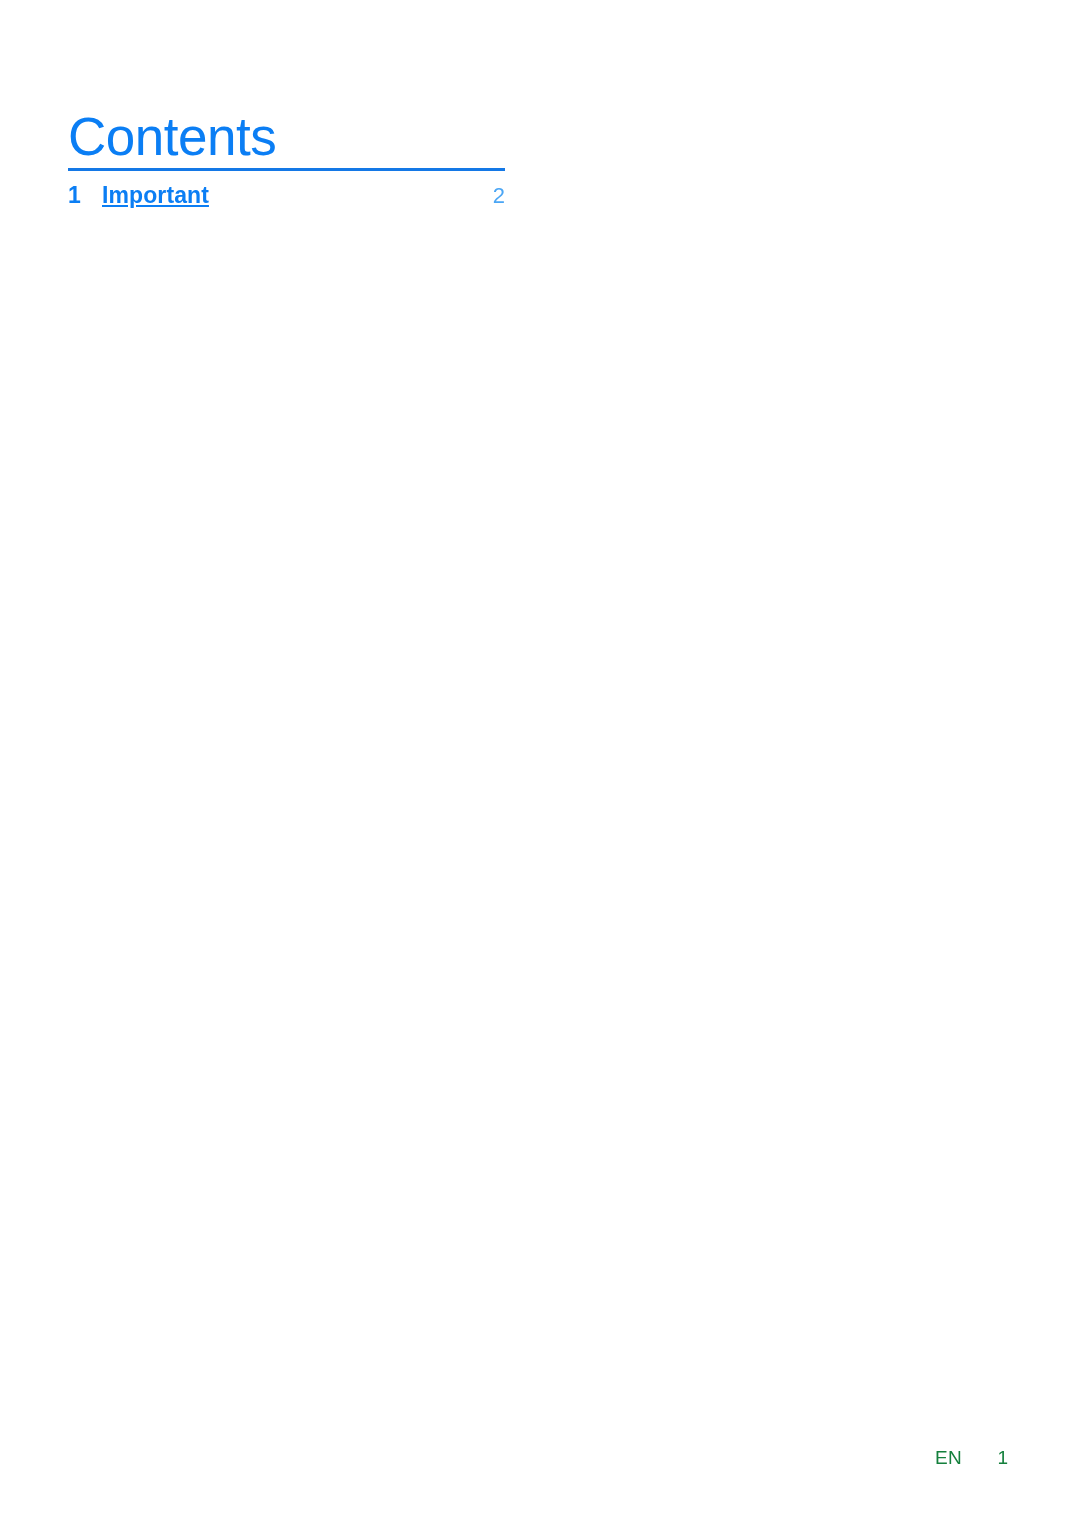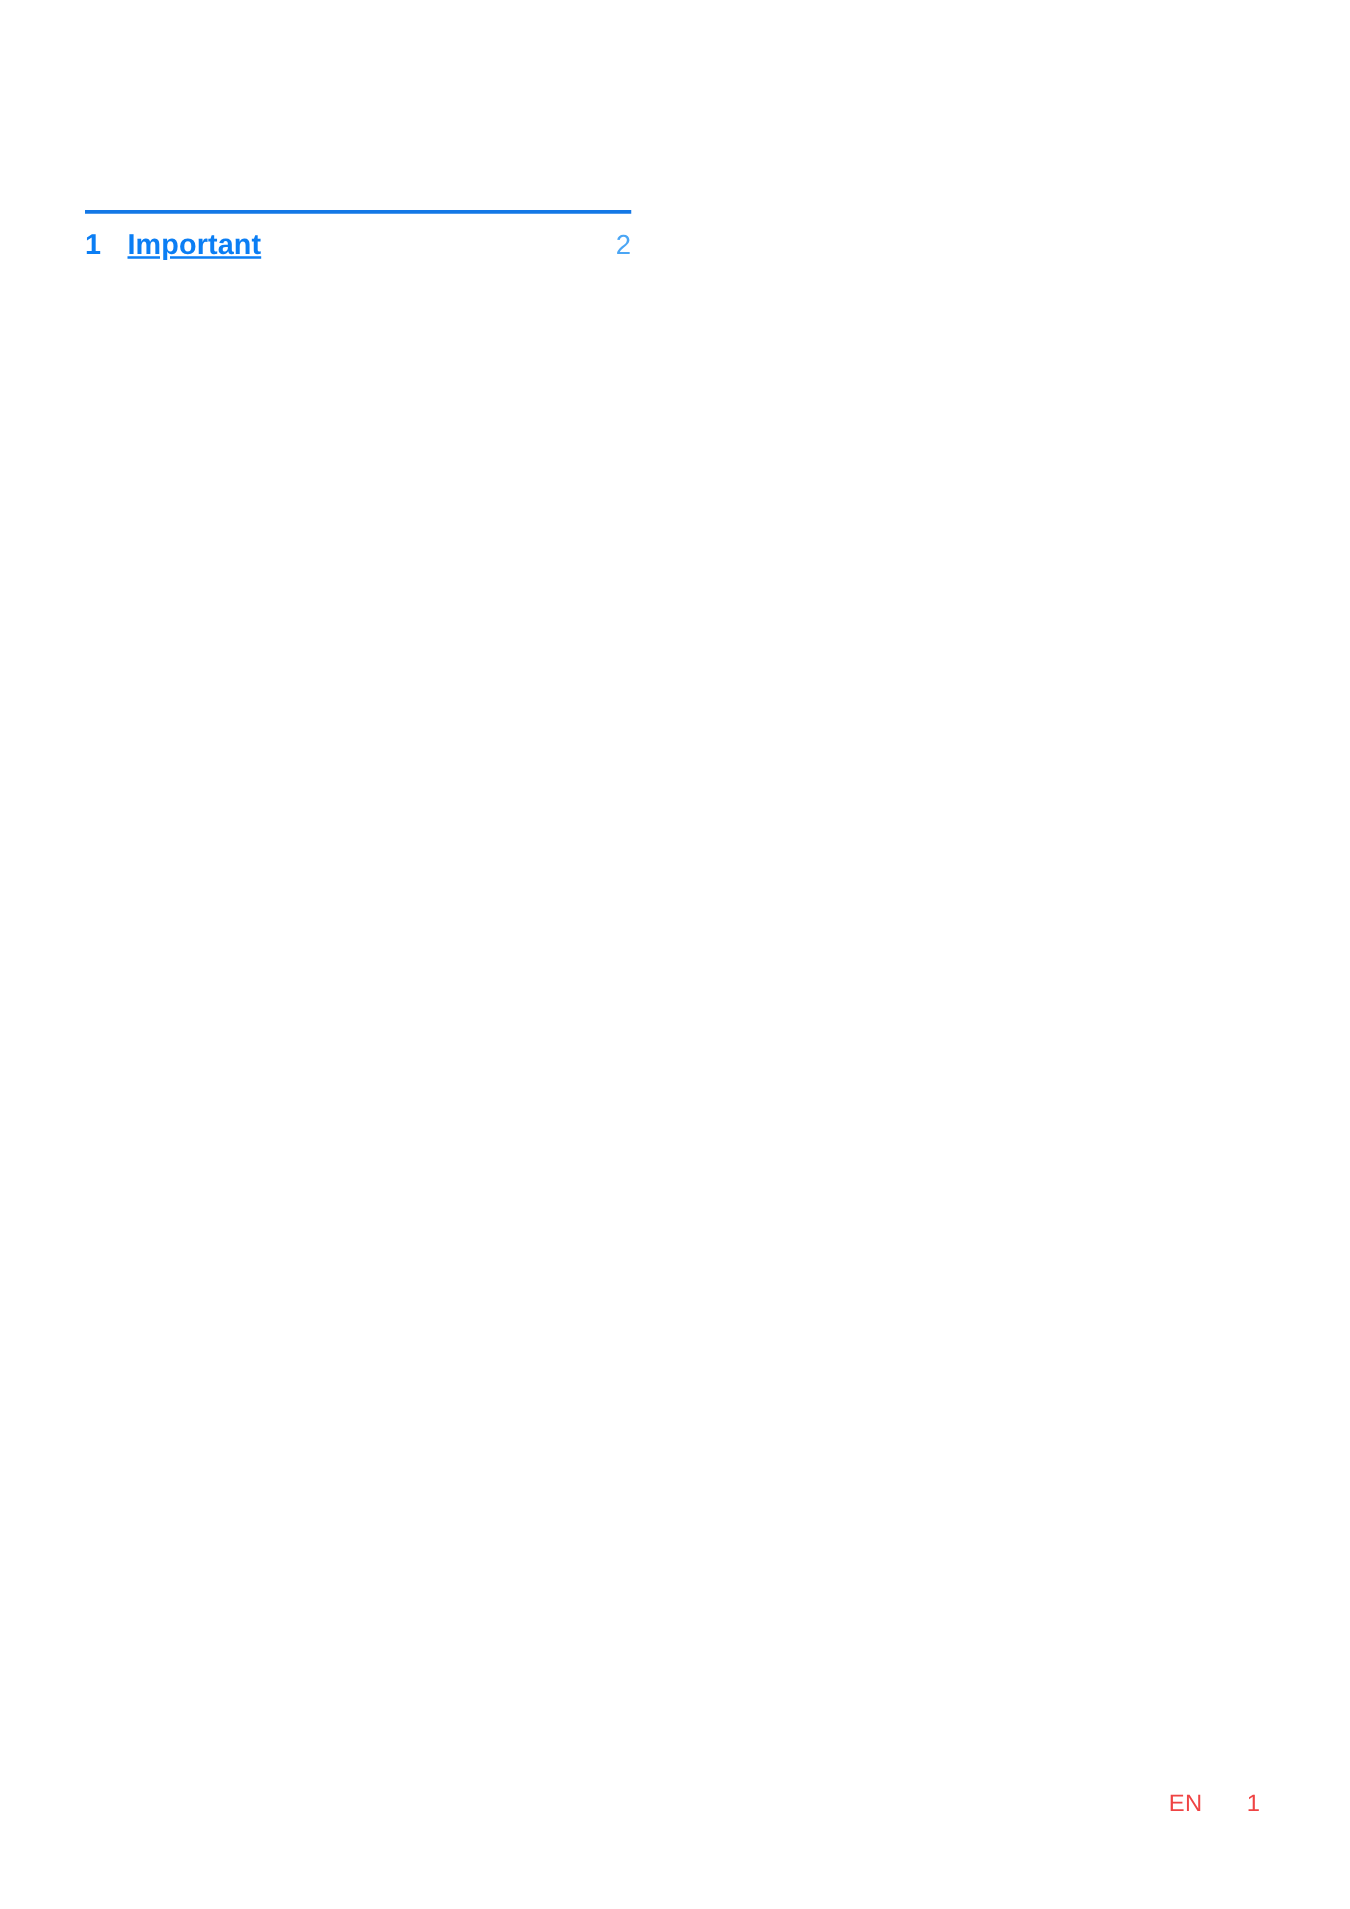--- a/index.html
+++ b/index.html
@@ -95,35 +95,36 @@
     font-size: 22px;
   }
   .row.section .num {
     font-weight: 700;
   }
 
   
   .footer {
     position: absolute;
     right: 72px;
-    bottom: 72px;
+    bottom: 58px;
     display: flex;
     align-items: center;
     gap: 34px;
     font-size: 19px;
-    color: #ef4444;
+    color: #15803d;
   }
   .footer .lang { letter-spacing: 0.3px; }
   .footer .pageno { min-width: 12px; text-align: right; }
 </style>
 </head>
 <body>
 
 <div class="page">
 
+  <h1 class="page-title">Contents</h1>
 
   <div class="toc">
 
   <div class="group">
         <div class="rule"></div>
         <div class="group-body">
           <div class="row section">
             <span class="num">1</span>
             <span class="label">Important</span>
             <span class="page">2</span>

